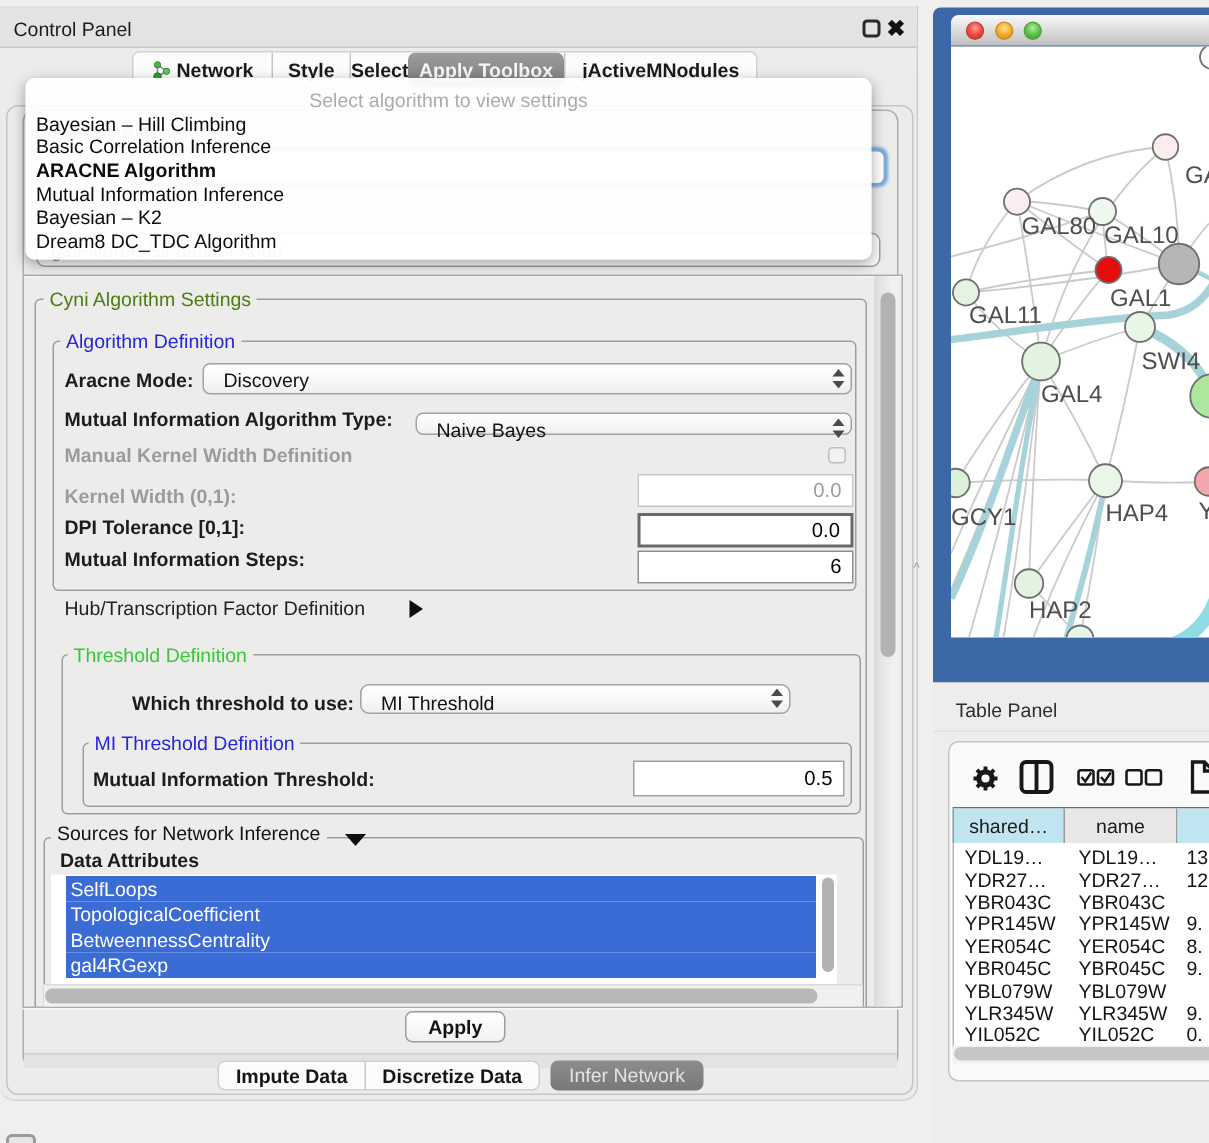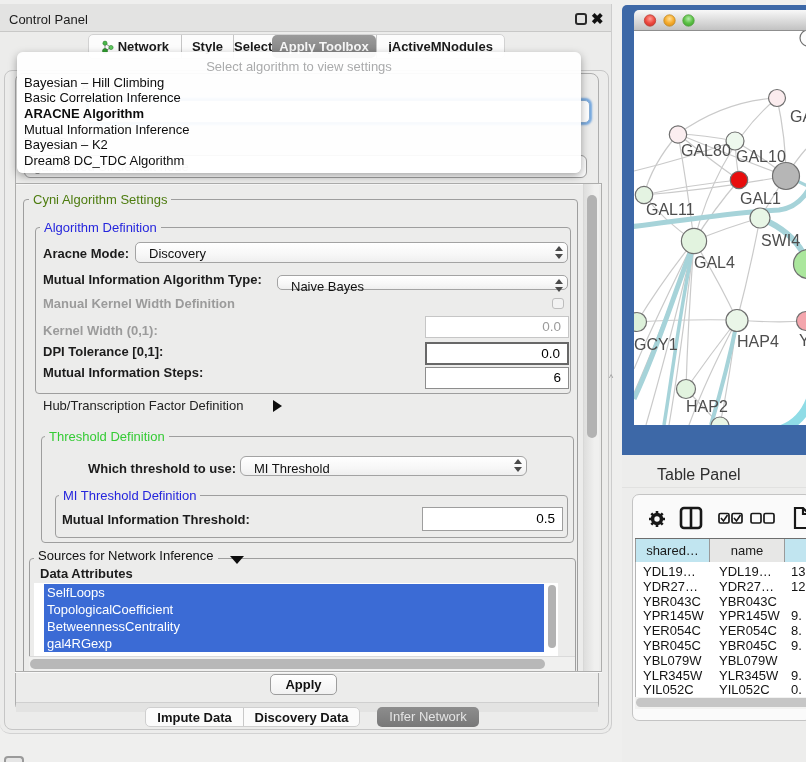--- a/index.html
+++ b/index.html
@@ -53,21 +53,21 @@
 .sbthumbv{position:absolute;background:#b2b2b2;border-radius:5px;}
 .sbthumbh{position:absolute;background:#b8b8b8;border-radius:5px;}
 #applybtn{position:absolute;left:270px;top:674px;width:67px;height:21px;background:linear-gradient(#ffffff,#f1f1f1);
  border:1px solid #9d9d9d;border-radius:5px;font-size:13px;font-weight:bold;text-align:center;line-height:19px;color:#111;}
 
 #btabs{position:absolute;left:145px;top:707px;height:20px;display:flex;font-size:13px;}
 #btabs .wseg{background:#fbfbfb;border:1px solid #cfcfcf;display:flex;border-radius:5px;}
 #btabs .bt{line-height:19px;text-align:center;color:#151515;font-weight:bold;}
 #btabs .bt + .bt{border-left:1px solid #c9c9c9;}
 #btabs .dseg{background:linear-gradient(#8d8d8d,#787878);color:#e4e4e4;line-height:20px;text-align:center;
- border-radius:5px;margin-left:17px;}
+ border-radius:5px;margin-left:7px;}
 </style></head>
 <body>
 <div id="cp">
   <div class="abs" style="left:0;top:0;width:612px;height:4px;background:#efefee;"></div>
   <div id="cptitle">
       <span class="t">Control Panel</span>
     </div>
   <div id="floatbtn"></div>
     <div id="xbtn">✖</div>
   <div id="tabbar">
@@ -159,21 +159,21 @@
   <div id="popup">
     <div class="hint">Select algorithm to view settings</div>
     <div class="items">Bayesian – Hill Climbing<br>Basic Correlation Inference<br><b>ARACNE Algorithm</b><br>Mutual Information Inference<br>Bayesian – K2<br>Dream8 DC_TDC Algorithm</div>
   </div>
 
   <div id="applybtn">Apply</div>
   <div class="abs" style="left:16px;top:702px;width:582px;height:10px;background:#e3e3e2;border-top:1px solid #cfcfcf;"></div>
   <div id="btabs">
     <div class="wseg">
       <div class="bt" style="width:97px;">Impute Data</div>
-      <div class="bt" style="width:116px;">Discovery Data</div>
+      <div class="bt" style="width:116px;">Discretize Data</div>
     </div>
     <div class="dseg" style="width:102px;">Infer Network</div>
   </div>
 </div>
 <div class="abs" style="left:4px;top:756px;width:20px;height:10px;border:2px solid #9a9a9a;border-bottom:none;border-radius:4px 4px 0 0;background:#e6e6e6;"></div>
 <div class="abs" style="left:609px;top:373px;font-size:9px;color:#999;">^</div>
 
 <div class="abs" style="left:622px;top:5px;width:184px;height:450px;background:#3d68a7;border-radius:5px 0 0 0;"></div>
 <div class="abs" style="left:634px;top:10px;width:172px;height:21px;background:linear-gradient(#f8f8f8,#cdcdcd 80%,#c2c2c2);border-radius:5px 0 0 0;border-bottom:1px solid #8f8f8f;">
   <svg width="172" height="21" viewBox="0 0 172 21">
@@ -271,21 +271,21 @@
     <text x="60" y="237">GAL4</text>
     <text x="0" y="319">GCY1</text>
     <text x="103" y="316">HAP4</text>
     <text x="165" y="315">YJL</text>
     <text x="52" y="381">HAP2</text>
   </g>
 </svg>
 </div>
 
 <div class="abs" style="left:622px;top:455px;width:184px;height:307px;background:#ededec;"></div>
-<div class="abs" style="left:657px;top:466px;font-size:16px;color:#2e2e2e;">Table Panel</div>
+<div class="abs" style="left:637px;top:466px;font-size:13px;color:#2e2e2e;">Table Panel</div>
 <div class="abs" style="left:622px;top:487px;width:184px;height:1px;background:#e1e1e0;"></div>
 <div class="abs" style="left:632px;top:494px;width:180px;height:227px;background:#fafafa;border:1px solid #c4c4c4;border-radius:7px;"></div>
 <svg class="abs" style="left:640px;top:504px;" width="166" height="28" viewBox="0 0 166 28">
   <g fill="#181818">
     <circle cx="17" cy="15" r="6.2"></circle>
     <g stroke="#181818" stroke-width="2.6">
       <path d="M17 7 V23 M9 15 H25 M11.3 9.3 L22.7 20.7 M22.7 9.3 L11.3 20.7"></path>
     </g>
     <circle cx="17" cy="15" r="2.7" fill="#fafafa"></circle>
   </g>

